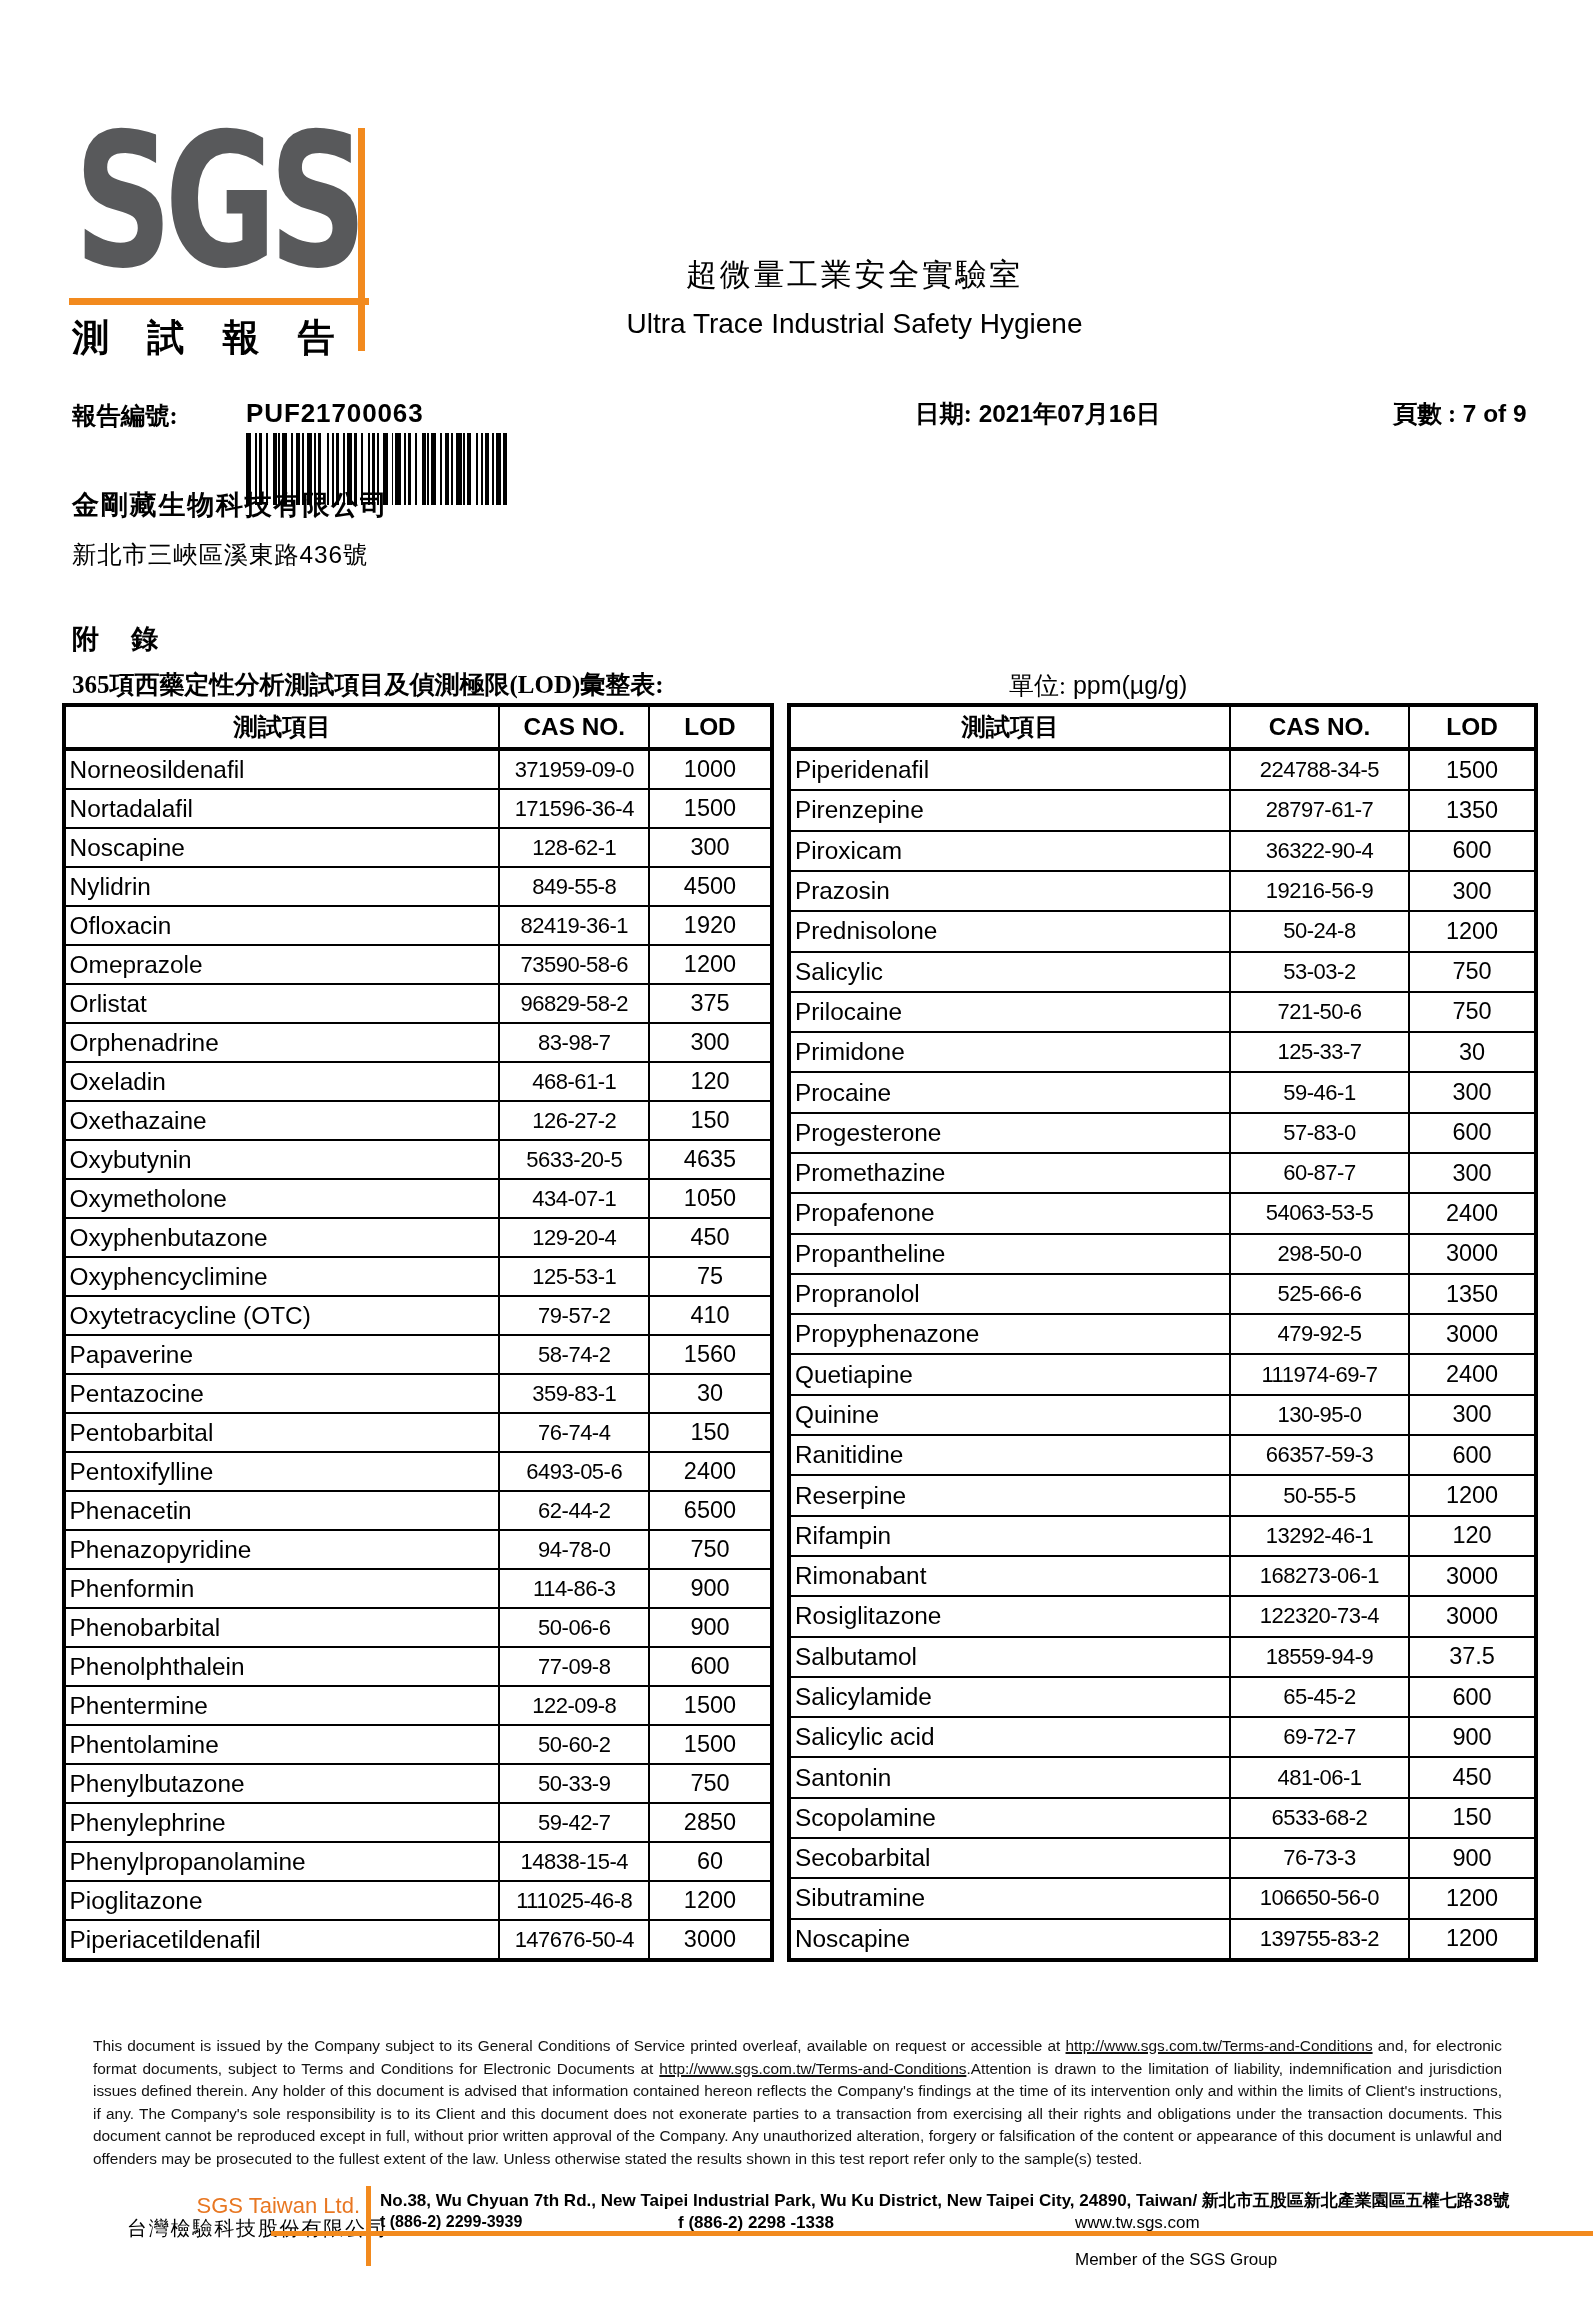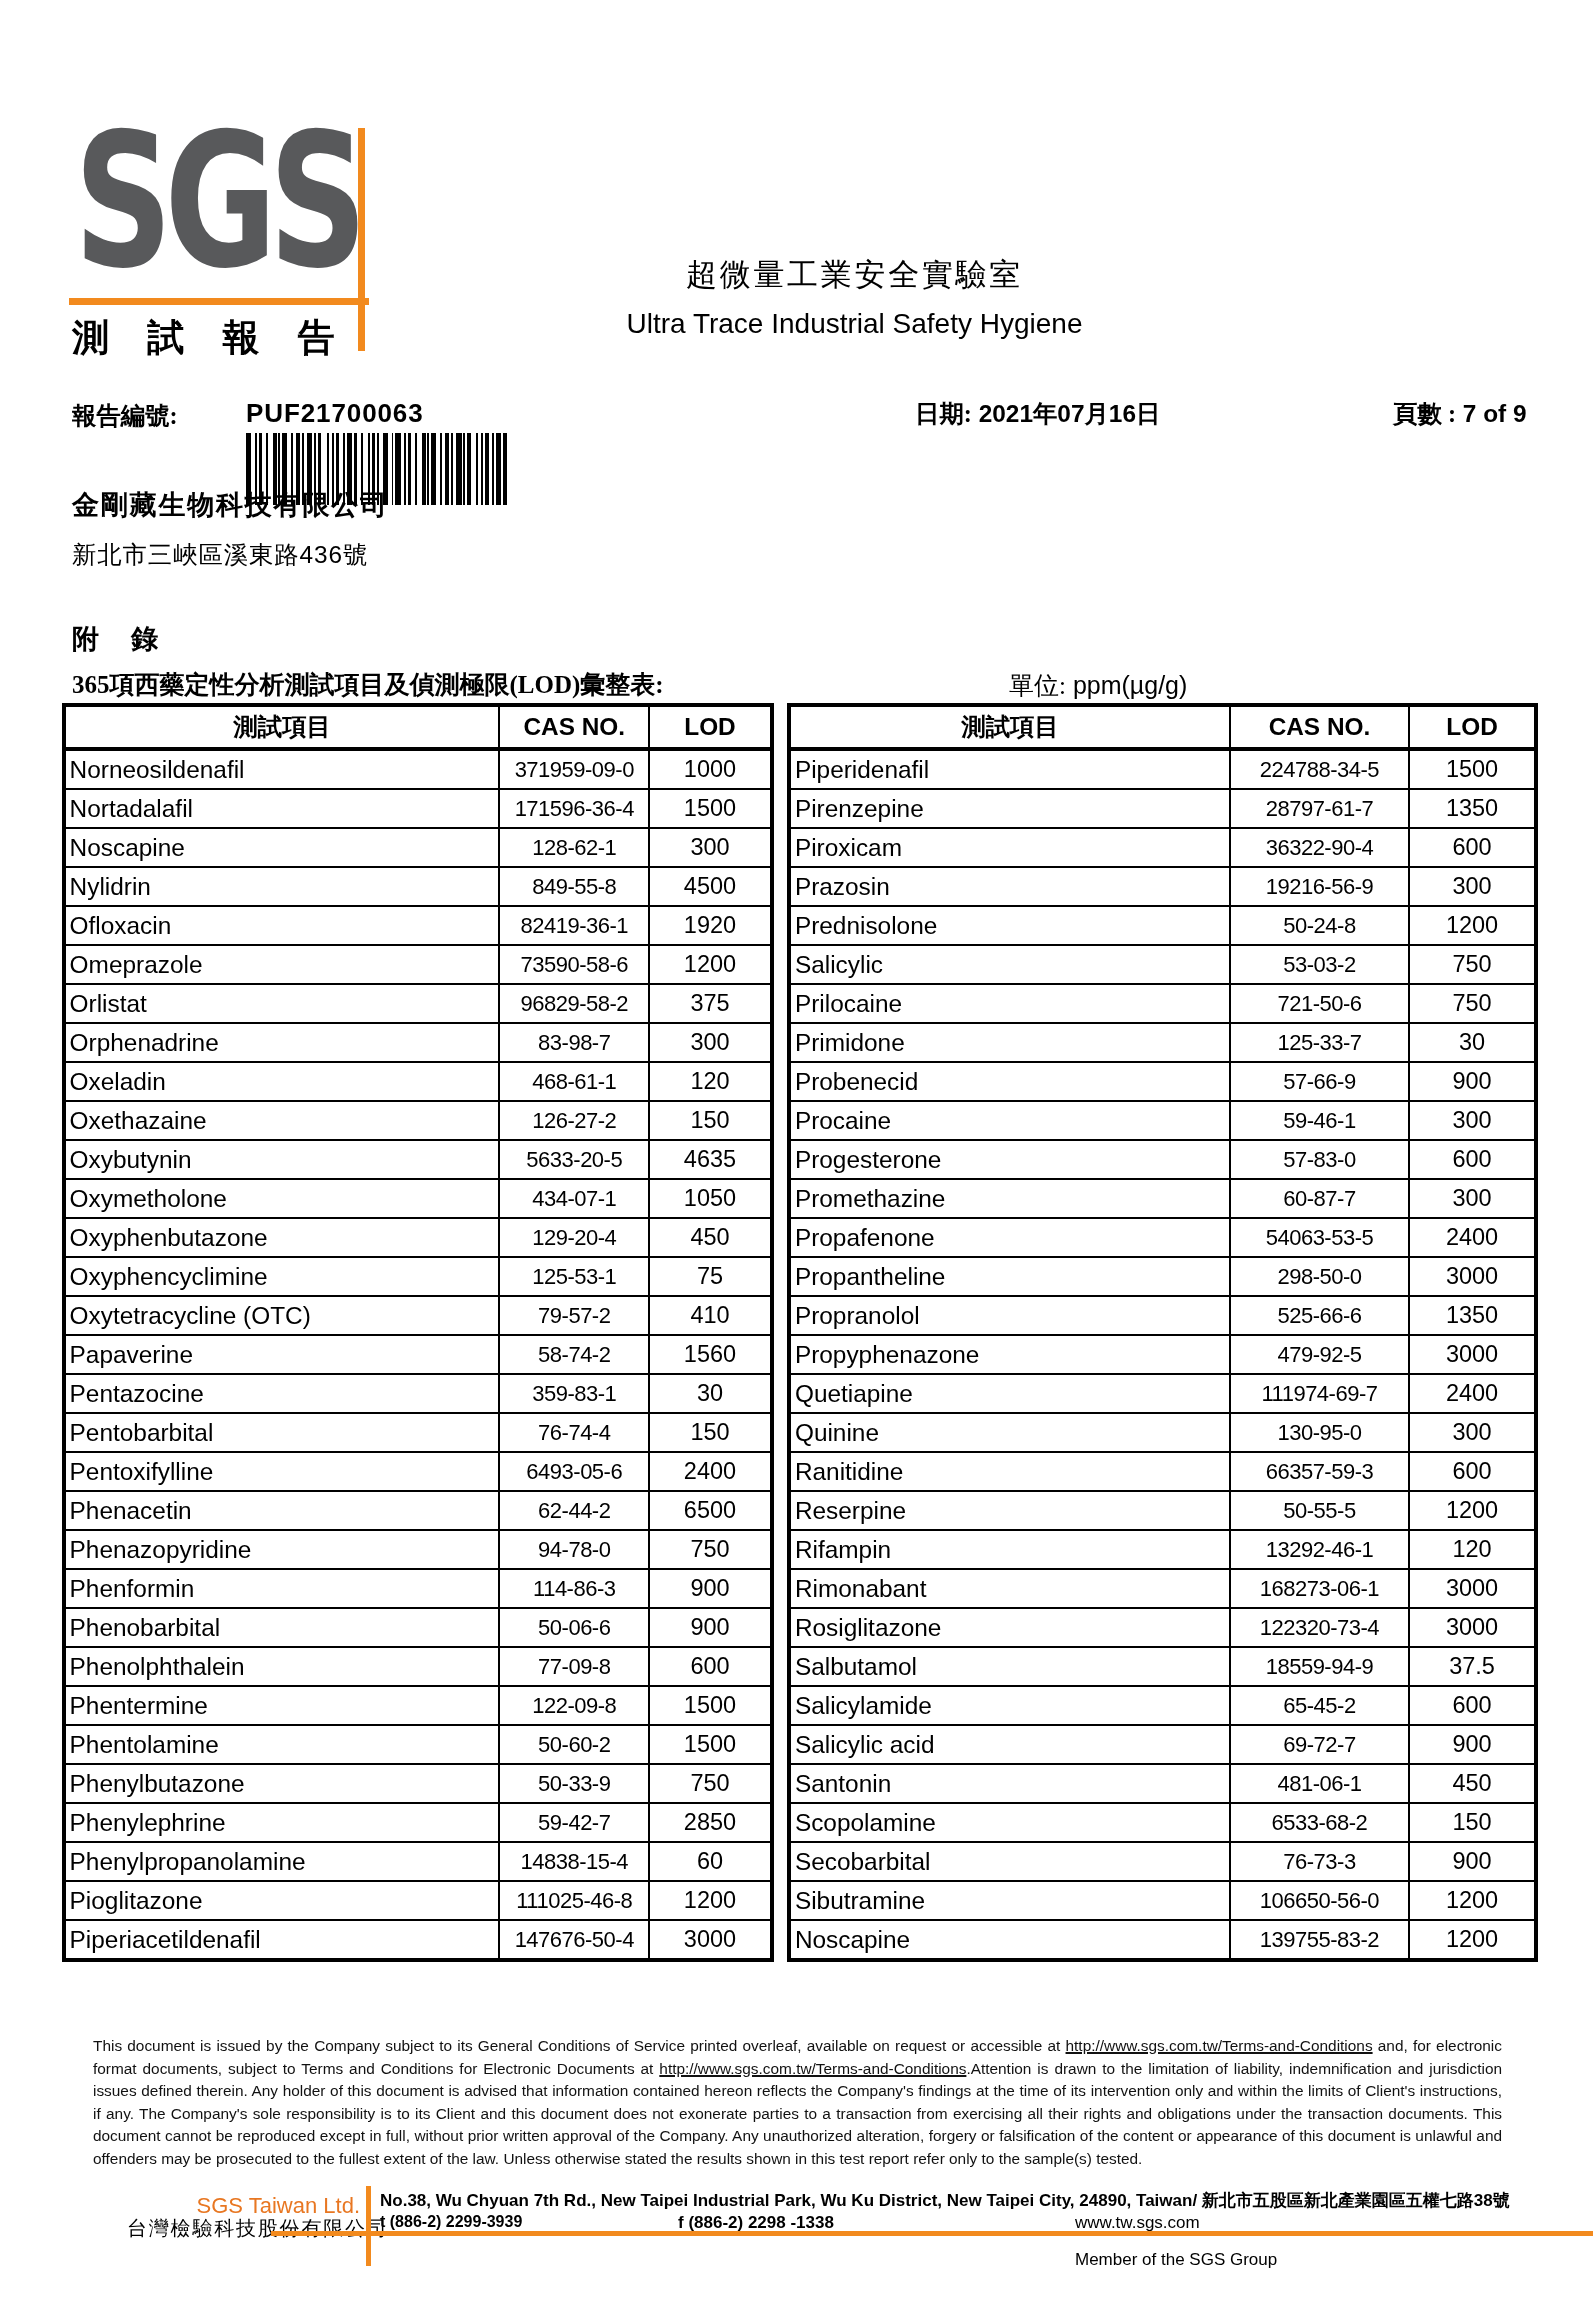--- a/index.html
+++ b/index.html
@@ -438,25 +438,20 @@
             <td class="item">Prilocaine</td>
             <td class="cas">721-50-6</td>
             <td class="lod">750</td>
           </tr>
           <tr>
             <td class="item">Primidone</td>
             <td class="cas">125-33-7</td>
             <td class="lod">30</td>
           </tr>
           <tr>
-            <td class="item">Probenecid</td>
-            <td class="cas">57-66-9</td>
-            <td class="lod">900</td>
-          </tr>
-          <tr>
             <td class="item">Procaine</td>
             <td class="cas">59-46-1</td>
             <td class="lod">300</td>
           </tr>
           <tr>
             <td class="item">Progesterone</td>
             <td class="cas">57-83-0</td>
             <td class="lod">600</td>
           </tr>
           <tr>

